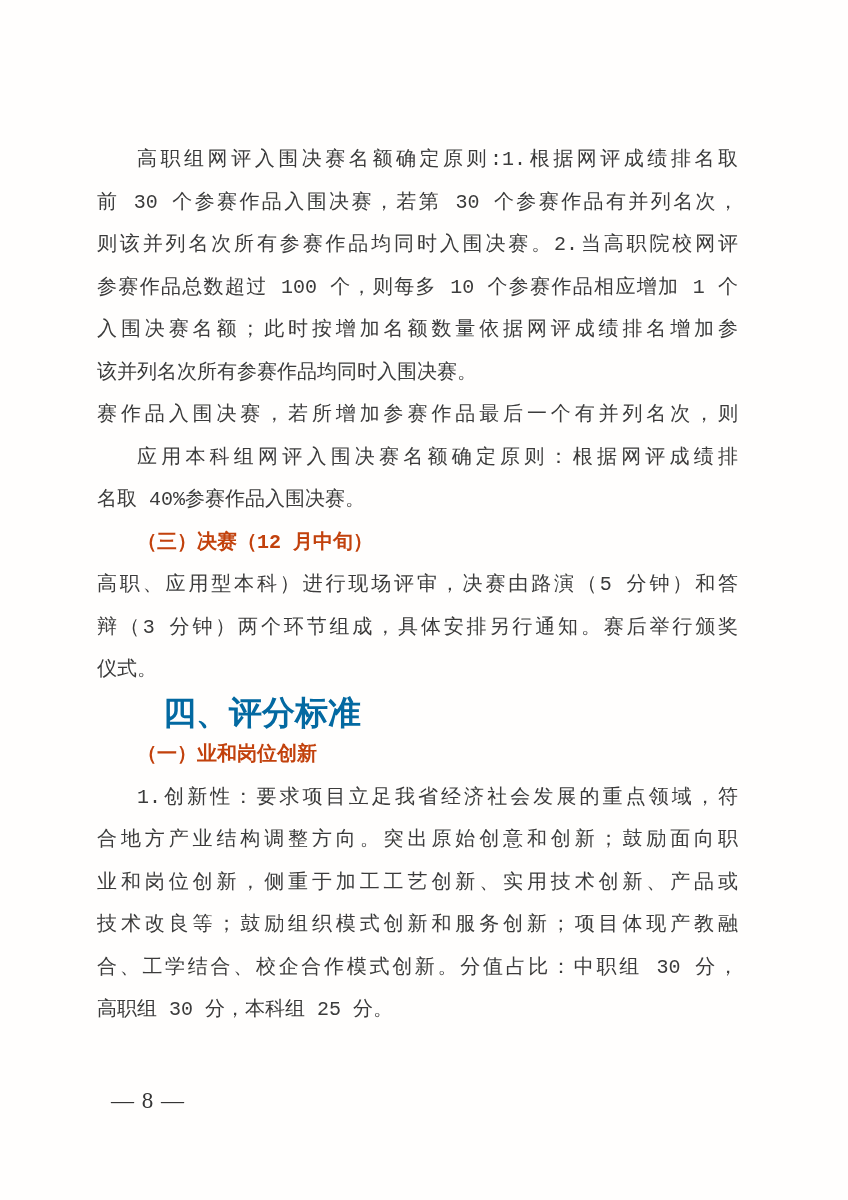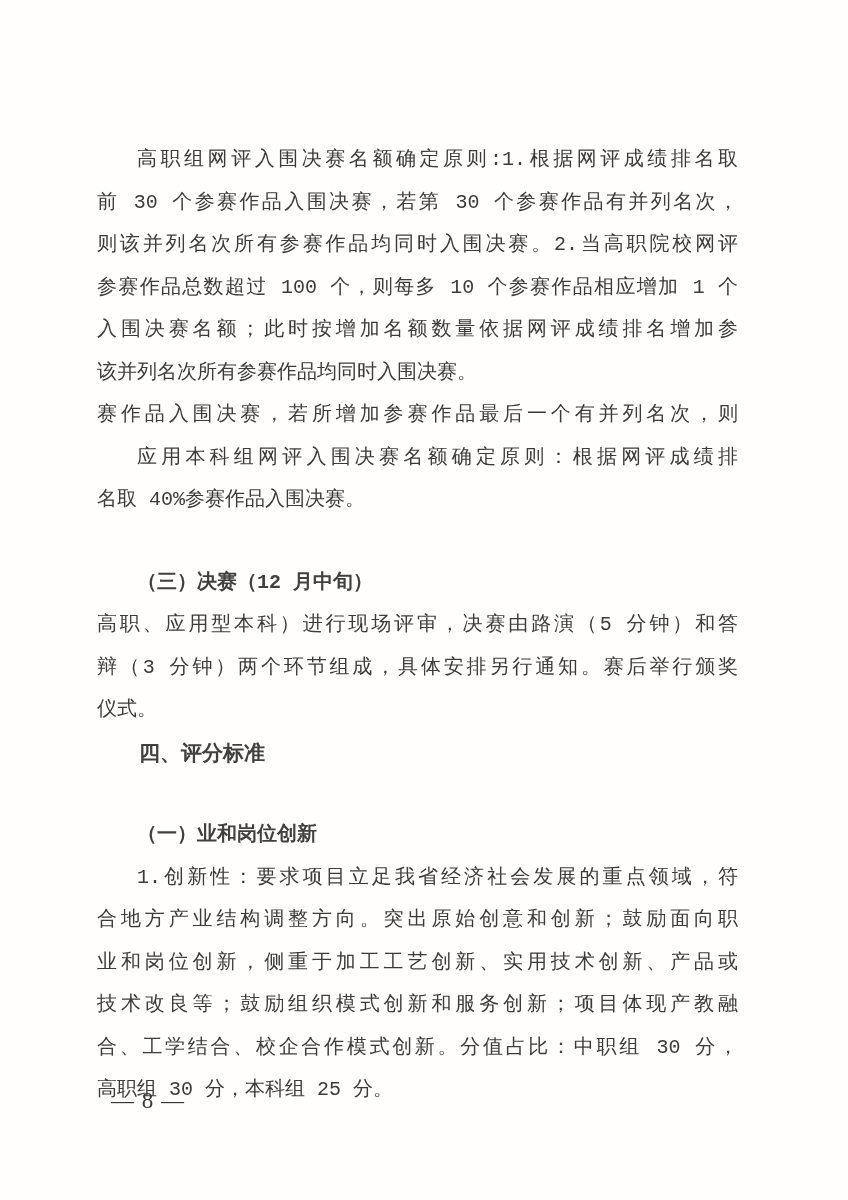--- a/index.html
+++ b/index.html
@@ -38,28 +38,27 @@
     white-space: normal;
   }
   .last {
     text-align-last: left;
   }
   .indent {
     text-indent: 2em;
   }
   .h-kai {
     font-weight: bold;
-    color: #404040;
-    margin-top: 40px;
+    color: #c2410c;
   }
   .h-hei {
     font-family: "Liberation Sans", "DejaVu Sans", sans-serif;
     font-weight: bold;
-    font-size: 21px;
-    color: #404040;
+    font-size: 33px;
+    color: #0369a1;
   }
   .footer {
     position: absolute;
     left: 111px;
     top: 1086px;
     height: 30px;
     line-height: 30px;
     font-family: "Liberation Serif", "DejaVu Serif", serif;
     font-size: 23px;
     color: #353535;

